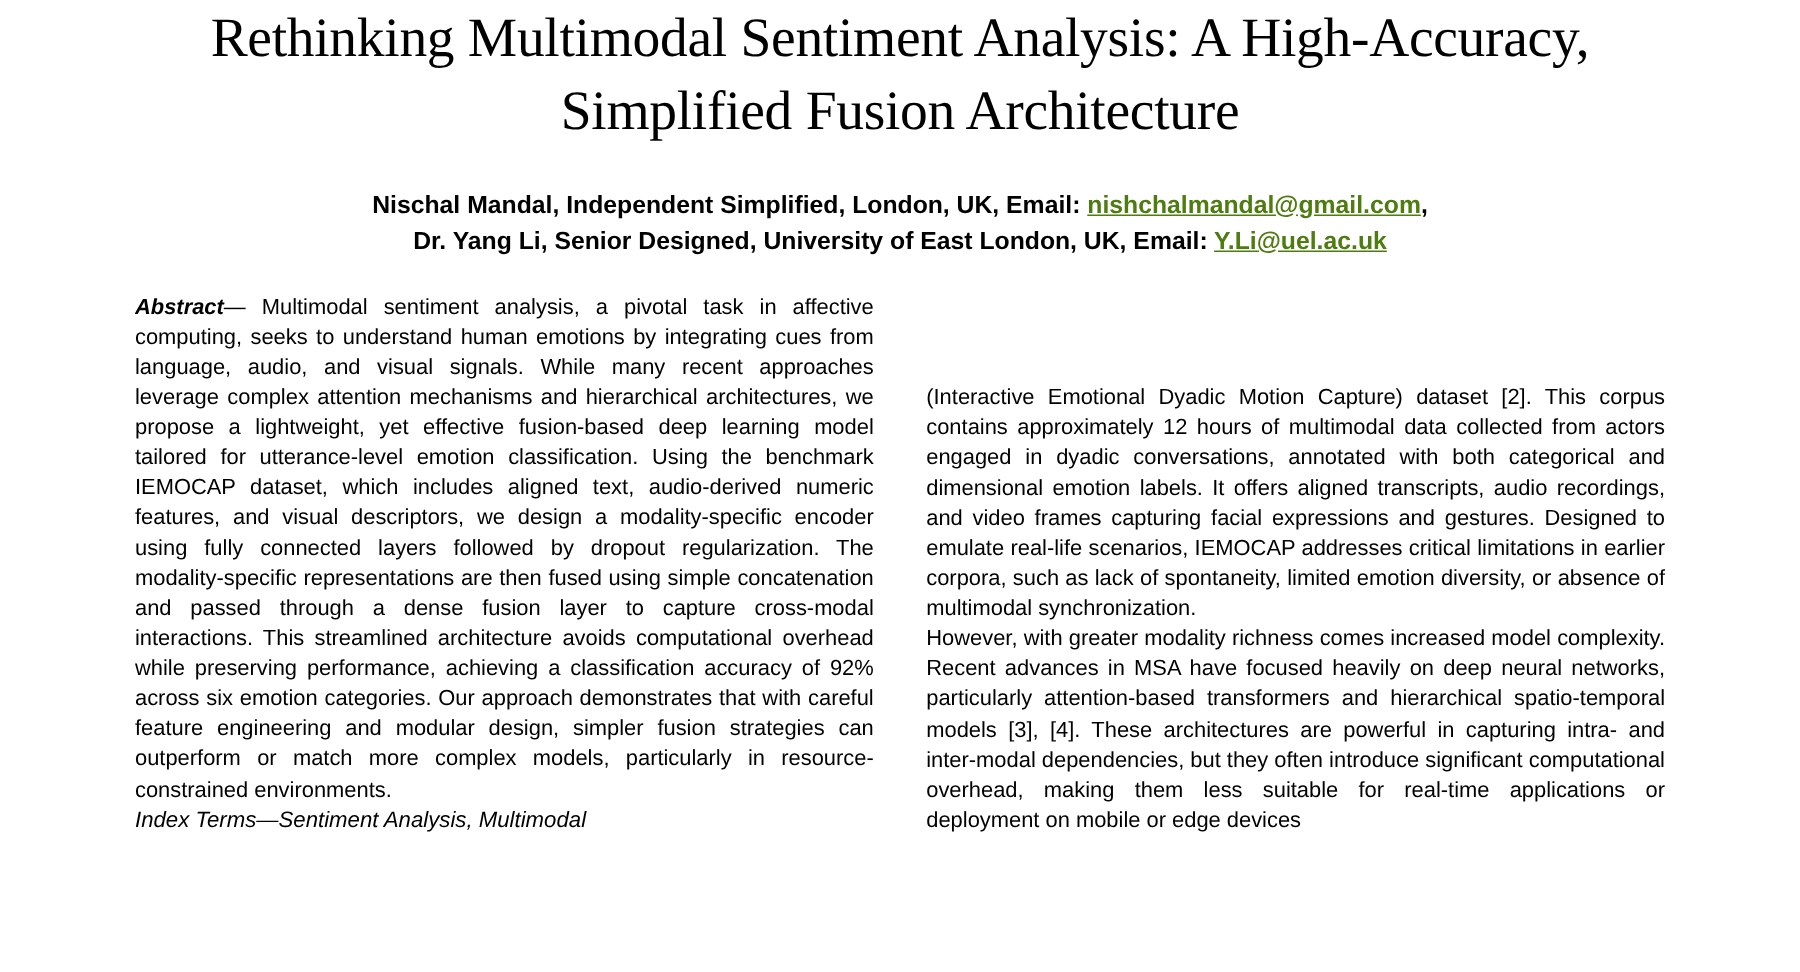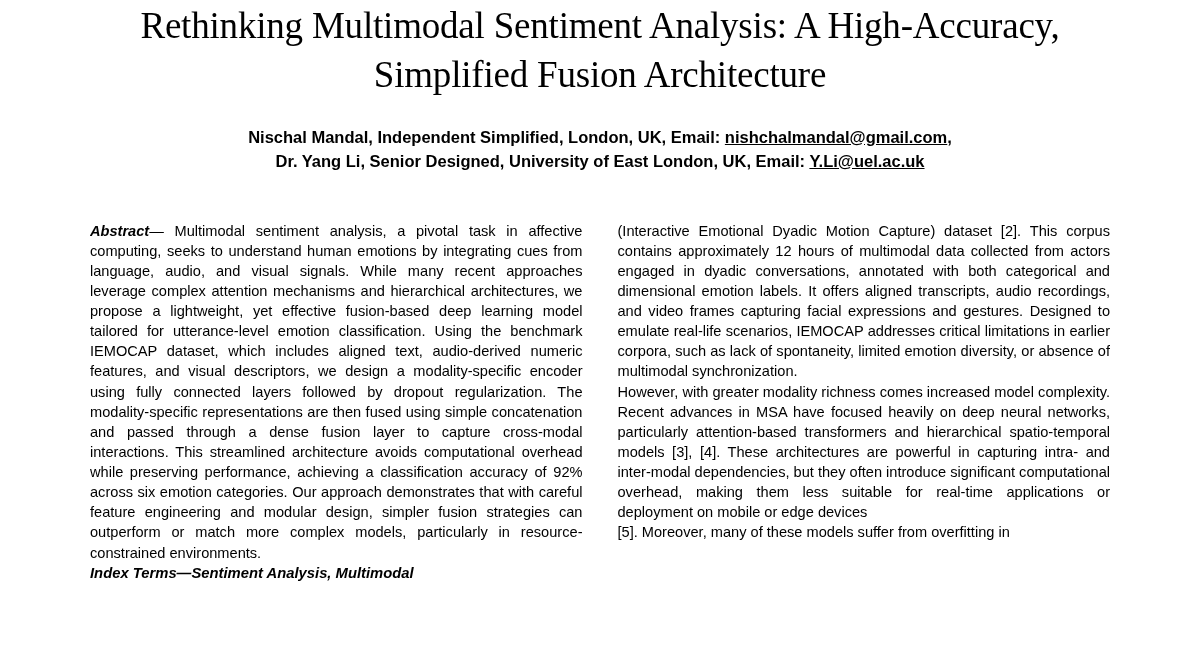--- a/index.html
+++ b/index.html
@@ -36,28 +36,28 @@
     font-family: "Liberation Sans", sans-serif;
     font-size: 16.5px;
     line-height: 1.45;
     margin-top: 26px;
     font-weight: 700;
   }
   .authors .line {
     white-space: nowrap;
   }
   .authors a {
-    color: #000000;
+    color: #4d7c0f;
     text-decoration: underline;
   }
   .columns {
-    margin-top: 47px;
+    margin-top: 21px;
     display: flex;
     gap: 35px;
-    align-items: flex-start;
+    align-items: flex-end;
   }
   .col {
     width: 495px;
     font-family: "Liberation Sans", sans-serif;
     font-size: 14.6px;
     line-height: 1.38;
     text-align: justify;
     text-justify: inter-word;
   }
   .col p {
@@ -65,21 +65,21 @@
   }
   .col p + p {
     margin-top: 0px;
   }
   .abstract-head {
     font-weight: 700;
     font-style: italic;
   }
   .kw {
     margin-top: 22px;
-    font-weight: 700;
+    font-weight: 400;
     font-style: italic;
     font-size: 14.8px;
   }
   .clip {
     overflow: hidden;
     max-height: 400px;
   }
 </style>
 </head>
 <body>
@@ -96,17 +96,16 @@
   <div class="columns">
 
     <div class="col clip">
       <p><span class="abstract-head">Abstract</span><span>— </span><span>Multimodal sentiment analysis, a pivotal task in affective computing, seeks to understand human emotions by integrating cues from language, audio, and visual signals. While many recent approaches leverage complex attention mechanisms and hierarchical architectures, we propose a lightweight, yet effective fusion-based deep learning model tailored for utterance-level emotion classification. Using the benchmark IEMOCAP dataset, which includes aligned text, audio-derived numeric features, and visual descriptors, we design a modality-specific encoder using fully connected layers followed by dropout regularization. The modality-specific representations are then fused using simple concatenation and passed through a dense fusion layer to capture cross-modal interactions. This streamlined architecture avoids computational overhead while preserving performance, achieving a classification accuracy of 92% across six emotion categories. Our approach demonstrates that with careful feature engineering and modular design, simpler fusion strategies can outperform or match more complex models, particularly in resource-constrained environments.</span></p>
       <p class="kw">Index Terms—Sentiment Analysis, Multimodal</p>
     </div>
 
     <div class="col clip">
       <p>(Interactive Emotional Dyadic Motion Capture) dataset [2]. This corpus contains approximately 12 hours of multimodal data collected from actors engaged in dyadic conversations, annotated with both categorical and dimensional emotion labels. It offers aligned transcripts, audio recordings, and video frames capturing facial expressions and gestures. Designed to emulate real-life scenarios, IEMOCAP addresses critical limitations in earlier corpora, such as lack of spontaneity, limited emotion diversity, or absence of multimodal synchronization.</p>
       <p> However, with greater modality richness comes increased model complexity. Recent advances in MSA have focused heavily on deep neural networks, particularly attention-based transformers and hierarchical spatio-temporal models [3], [4]. These architectures are powerful in capturing intra- and inter-modal dependencies, but they often introduce significant computational overhead, making them less suitable for real-time applications or deployment on mobile or edge devices</p>
-      <p>[5]. Moreover, many of these models suffer from overfitting in</p>
     </div>
 
   </div>
 </div>
 
 </body></html>

